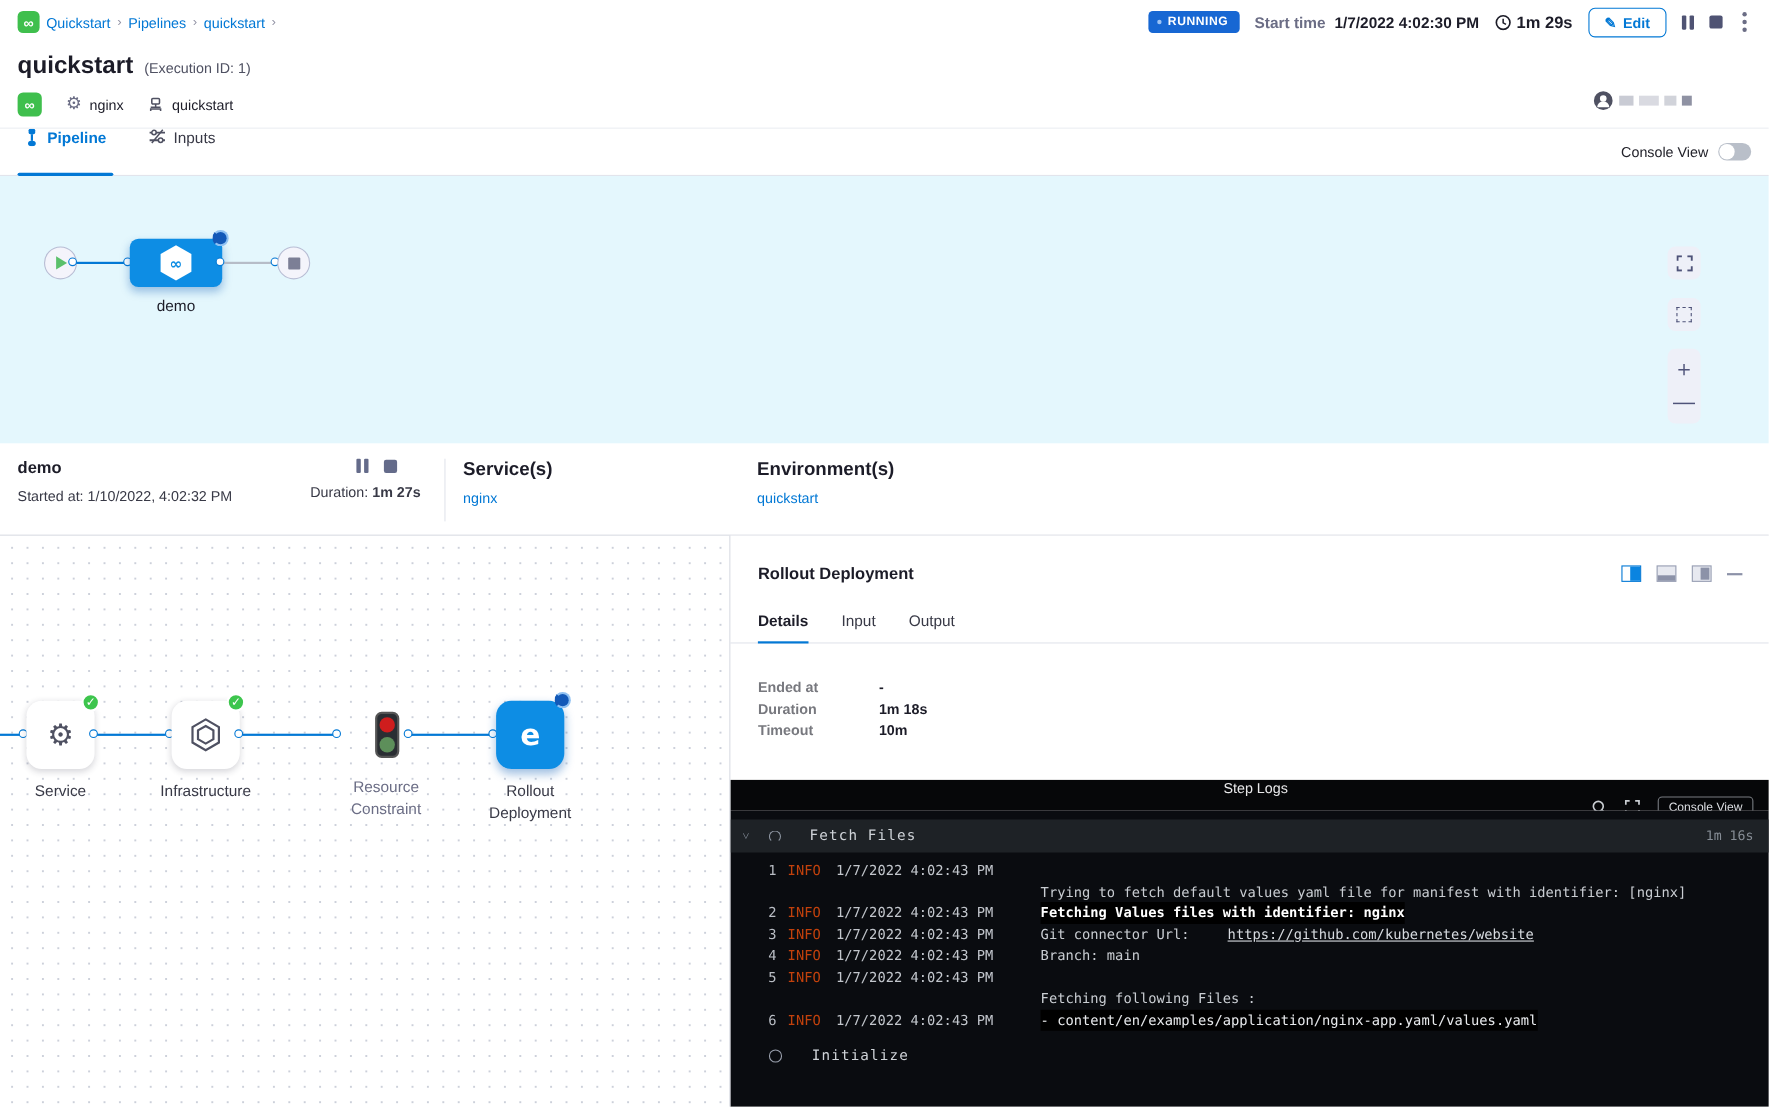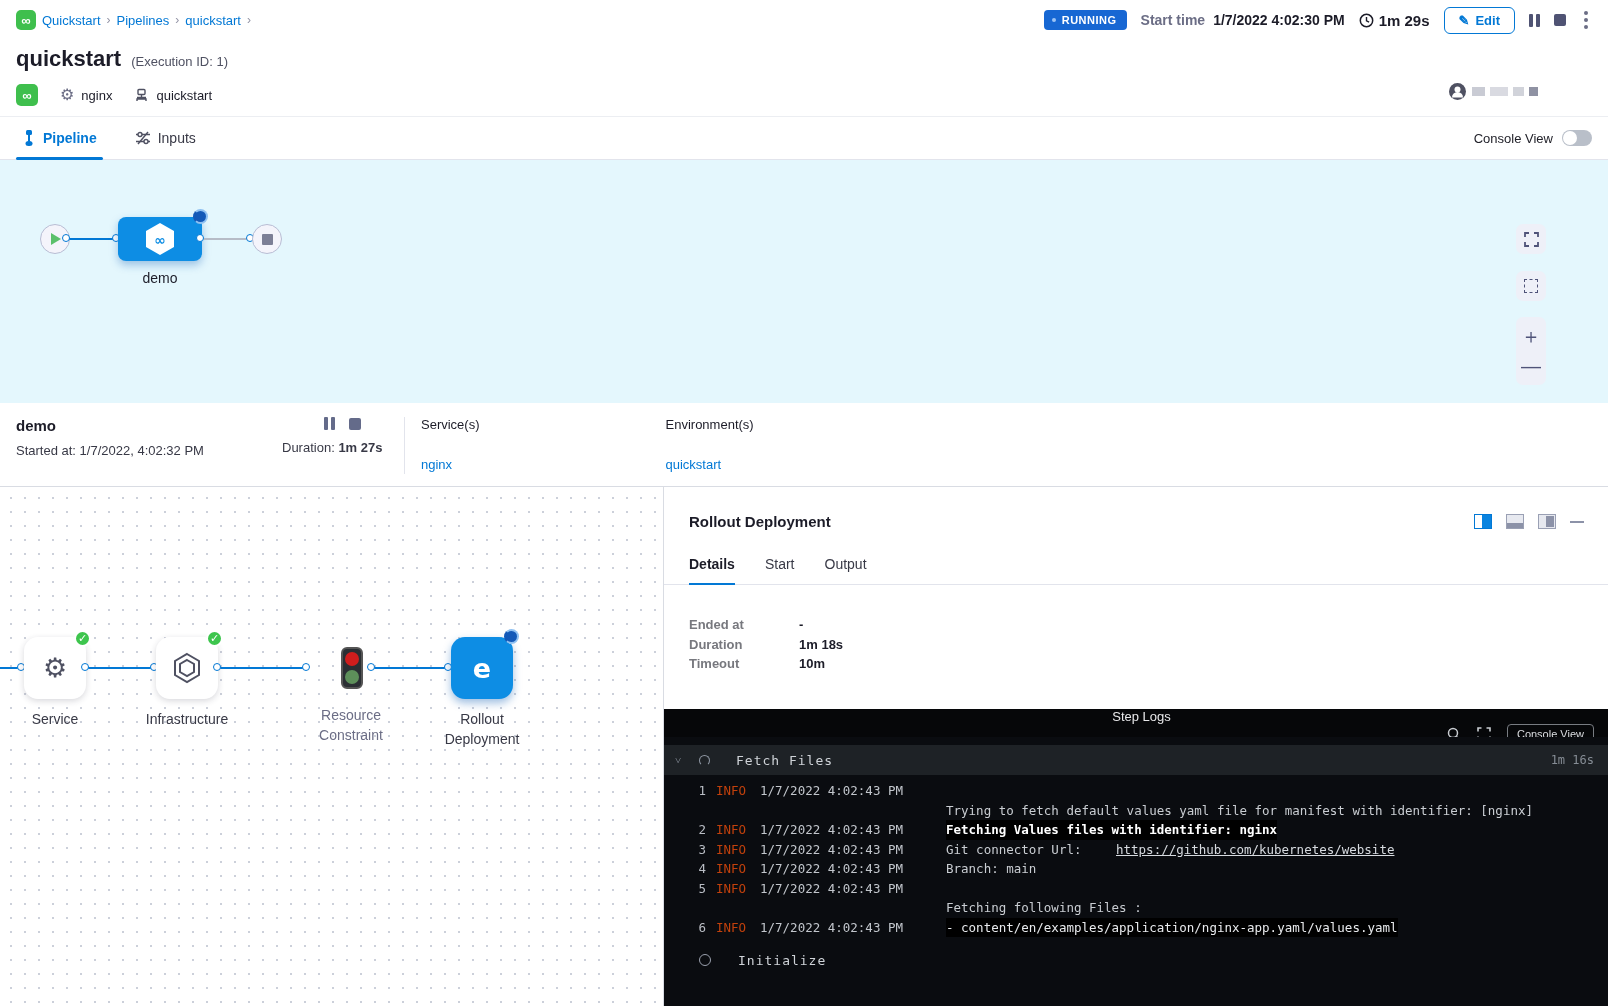--- a/index.html
+++ b/index.html
@@ -35,21 +35,21 @@
   .meta-row { padding:12px 16px 10px; display:flex; align-items:center; gap:22px; position:relative; }
   .meta-item { display:flex; align-items:center; gap:7px; font-size:13px; color:#1c1c28; }
   .gear { color:#6b6d85; font-size:16px; line-height:1; }
   .avatars { position:absolute; right:70px; top:10px; display:flex; align-items:center; gap:5px; }
   .redact { width:13px; height:9px; background:#c9cbd4; }
   .redact.r2{ width:18px; opacity:.7 } .redact.r3{ width:11px; opacity:.85 } .redact.r4{ width:9px; background:#8f92a3; }
 
   
   .tabbar { height:44px; border-top:1px solid #eceef2; border-bottom:1px solid #e2e4ec;
     display:flex; align-items:stretch; padding:0 16px; background:#fff; }
-  .tab { display:flex; align-items:center; gap:7px; font-size:14px; color:#383946;
+  .tab { display:flex; align-items:flex-start; gap:7px; font-size:14px; color:#383946;
     padding:0 6px; margin-right:26px; cursor:pointer; position:relative; }
   .tab.active { color:#0278d5; font-weight:bold; }
   .tab.active::after { content:""; position:absolute; left:0; right:0; bottom:-1px; height:3px; background:#0278d5; border-radius:2px; }
   .tabbar-right { margin-left:auto; display:flex; align-items:center; gap:9px; font-size:13px; color:#22222a; }
   .toggle { width:30px; height:16px; border-radius:9px; background:#b9bfc9; position:relative; cursor:pointer; }
   .toggle .knob { position:absolute; left:1px; top:1px; width:14px; height:14px; border-radius:50%; background:#fff; }
 
   
   .canvas-top { height:243px; background:#e4f7fd; position:relative; }
   .circ-node { position:absolute; width:30px; height:30px; border-radius:50%; background:#f4f4fb;
@@ -74,21 +74,21 @@
   .stage-bar { height:84px; background:#fff; border-bottom:1px solid #d9dce3; display:flex; padding:14px 16px 0; }
   .sb-left { width:266px; }
   .sb-left .nm { font-size:15px; font-weight:bold; }
   .sb-left .st { font-size:13px; color:#383946; margin-top:9px; }
   .sb-mid { width:106px; }
   .sb-icons { display:flex; gap:14px; align-items:center; padding-left:42px; }
   .sb-icons .ic-pause i{ background:#646b8a; } .sb-icons .ic-stop{ background:#646b8a; }
   .sb-dur { font-size:13px; color:#383946; margin-top:10px; }
   .sb-div { width:1px; background:#e2e4ec; margin:0 16px 12px 16px; }
   .kv-col { margin-right:0; }
-  .kv-col .k { font-size:13px; font-weight:normal; color:#1c1c28; margin-bottom:23px; }
+  .kv-col .k { font-size:17px; font-weight:bold; color:#1c1c28; margin-bottom:7px; }
   .kv-col .v a { font-size:13px; color:#0278d5; text-decoration:none; cursor:pointer; }
   .kv-col.env { margin-left:186px; }
 
   
   .bottom { display:flex; height:519px; }
   .stage-canvas { width:664px; position:relative; border-right:1px solid #d9dce3;
     background-image:radial-gradient(circle, #ccd0da 1px, transparent 1.2px);
     background-size:14px 14px; background-position:4px 4px; }
   .card { position:absolute; width:62px; height:62px; border-radius:14px; background:#fff;
     box-shadow:0 2px 6px rgba(40,41,61,.18); display:flex; align-items:center; justify-content:center; cursor:pointer; }
@@ -286,21 +286,21 @@
   </div>
   <div class="canvas-ctrl zoomgrp" style="top:157px;">
     <span>＋</span>
     <span>—</span>
   </div>
 </div>
 
 <div class="stage-bar">
   <div class="sb-left">
     <div class="nm">demo</div>
-    <div class="st">Started at: 1/7/2022, 4:02:32 PM</div>
+    <div class="st">Started at: 1/10/2022, 4:02:32 PM</div>
   </div>
   <div class="sb-mid">
     <div class="sb-icons">
       <span class="ic-pause">
           <i></i>
           <i></i>
         </span>
       <span class="ic-stop"></span>
     </div>
     <div class="sb-dur">
@@ -370,21 +370,21 @@
       <span class="t">Rollout Deployment</span>
       <span class="sp-icons">
         <span class="layout-ic active"></span>
         <span class="layout-ic bottom"></span>
         <span class="layout-ic right"></span>
         <span class="minim"></span>
       </span>
     </div>
     <div class="sp-tabs">
       <span class="sp-tab active">Details</span>
-      <span class="sp-tab">Start</span>
+      <span class="sp-tab">Input</span>
       <span class="sp-tab">Output</span>
     </div>
     <div class="sp-details">
       <div class="drow">
         <span class="dl">Ended at</span>
         <span class="dv">-</span>
       </div>
       <div class="drow">
         <span class="dl">Duration</span>
         <span class="dv">1m 18s</span>

